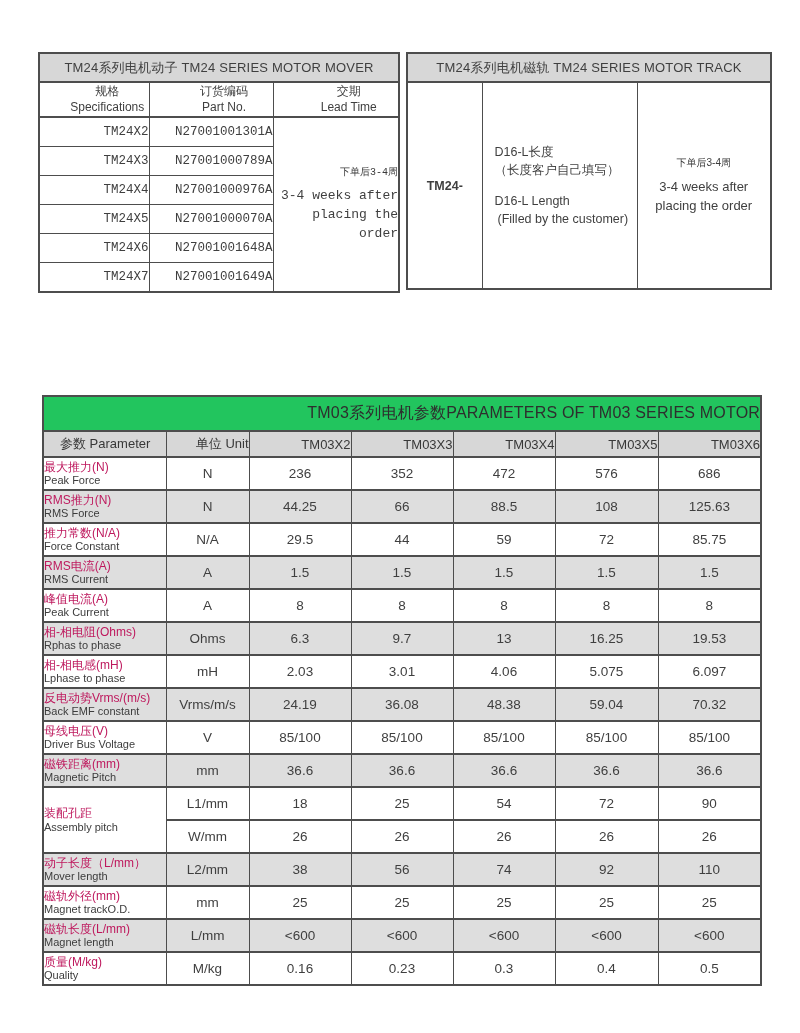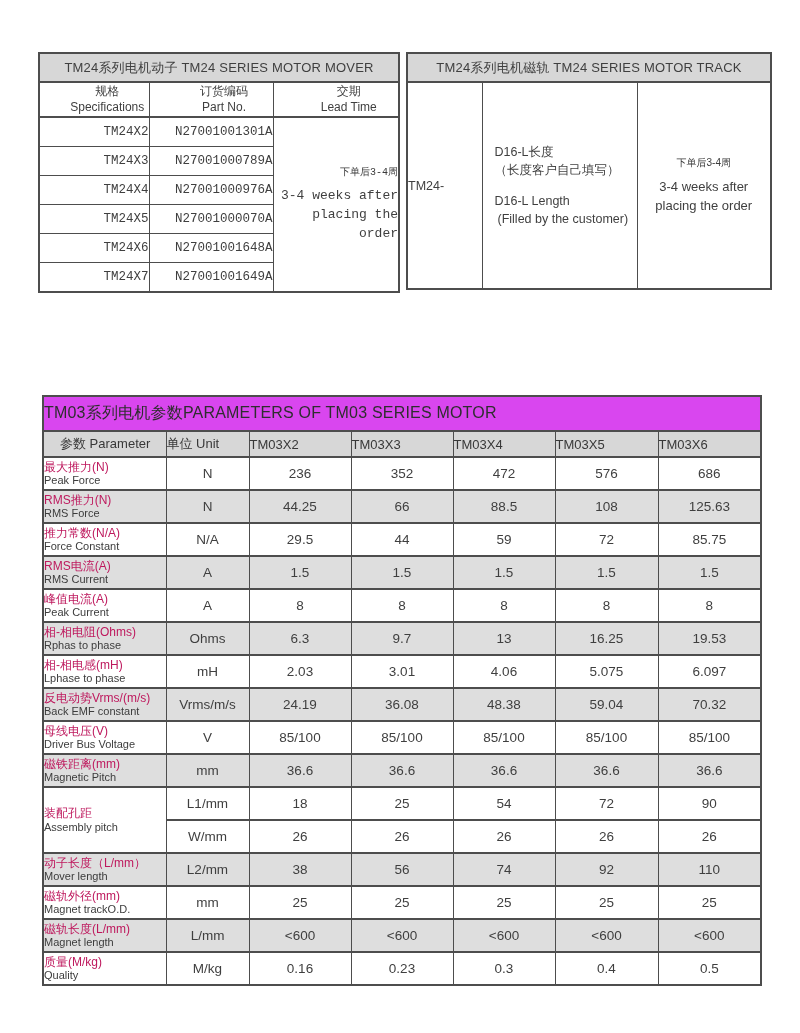--- a/index.html
+++ b/index.html
@@ -27,34 +27,34 @@
     text-align:center;height:27px;border-bottom:2px solid var(--bc) !important;
     letter-spacing:.2px;
   }
   .mover .head-row th{height:33px;font-size:12px;line-height:1.3;text-align:center;border-bottom:2px solid var(--bc);padding-left:26px;}
   .mover tbody td{height:28px;font-size:12.5px;text-align:right;font-family:Liberation Mono, monospace;}
   .lead-cell{vertical-align:middle;text-align:center;}
   .lead-zh{font-size:10px;margin-bottom:8px;color:#3a3a3a;}
   .lead-en{font-size:13px;line-height:1.45;}
 
   .track .body-row td{height:205px;font-size:12.5px;vertical-align:middle;}
-  .track .model-cell{text-align:left;}
+  .track .model-cell{text-align:center;font-weight:bold;}
   .track .len-cell{text-align:left;padding-left:12px;line-height:1.45;}
   .track .len-group+.len-group{margin-top:13px;}
   .track .len-indent{padding-left:3px;}
   .track .lead-cell{text-align:center;}
 
   
   .params .title2{
-    height:33px;background:#d946ef;font-size:16px;color:var(--txt-dark);
-    text-align:left;border-bottom:2px solid var(--bc);letter-spacing:.2px;
+    height:33px;background:#22c55e;font-size:16px;color:var(--txt-dark);
+    text-align:right;border-bottom:2px solid var(--bc);letter-spacing:.2px;
   }
   .params .head2 th{
     height:24px;background:var(--title-fill);font-size:13px;color:#383838;
-    text-align:left;border-top:2px solid var(--bc);border-bottom:2px solid var(--bc);
+    text-align:right;border-top:2px solid var(--bc);border-bottom:2px solid var(--bc);
   }
   .params .head2 th.param-h{text-align:left;padding-left:16px;}
   .params tbody td{height:31px;border-top:2px solid var(--bc);border-bottom:2px solid var(--bc);}
   .params tbody tr.shade td{background:var(--row-shade);}
   .plabel{text-align:left;padding:2px 4px;vertical-align:middle;}
   .plabel .zh{font-size:12px;line-height:1.2;color:#be185d;}
   .plabel .en{font-size:11px;line-height:1.15;color:#3c3c3c;}
   .punit{text-align:center;font-size:13.5px;color:#333;}
   .pval{text-align:center;font-size:13.5px;color:#303030;}
 </style>

